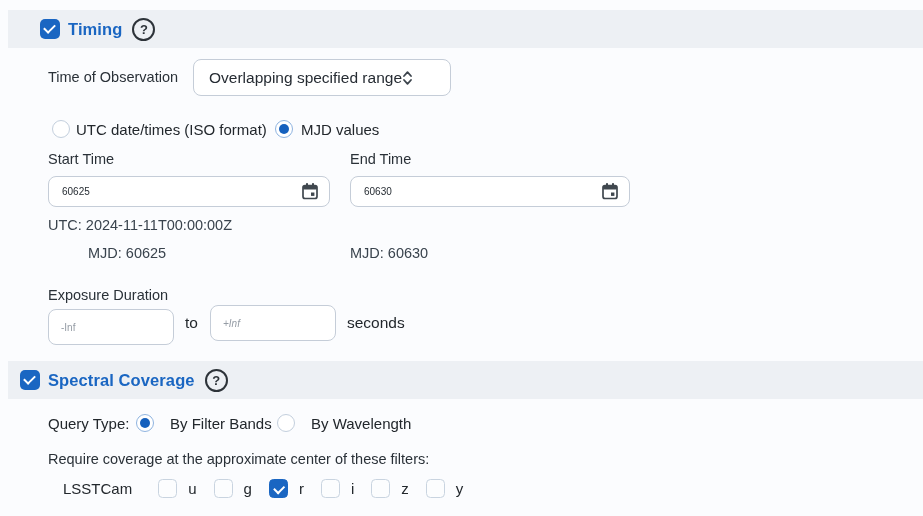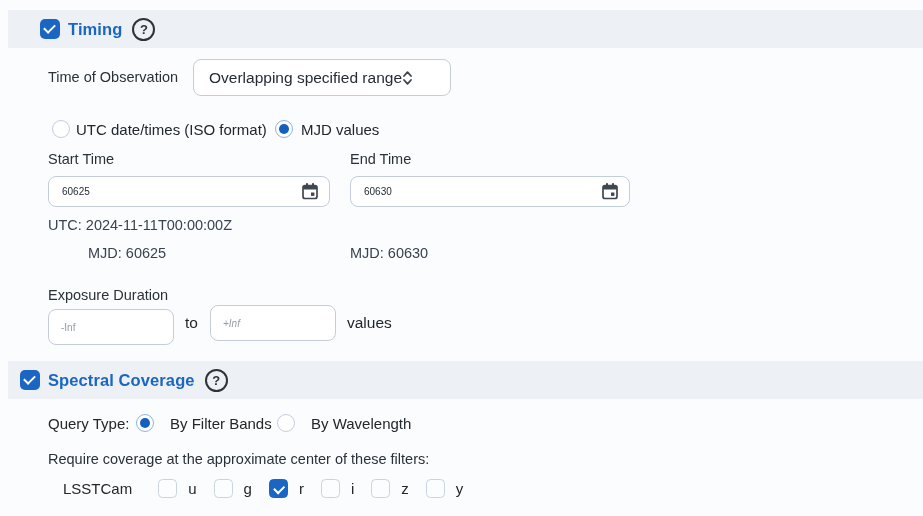--- a/index.html
+++ b/index.html
@@ -135,21 +135,21 @@
   </button>
 
   <span class="abs info" style="left:48px; top:217px;">UTC: 2024-11-11T00:00:00Z</span>
   <span class="abs info" style="left:48px; top:245px;margin-left:40px;">MJD: 60625</span>
   <span class="abs info" style="left:350px; top:245px;">MJD: 60630</span>
 
   <span class="abs lbl" style="left:48px; top:287px;">Exposure Duration</span>
   <input class="tinput small" style="left: 48px; top: 309px; width: 126px;" placeholder="-Inf">
   <span class="abs txt15" style="left:185px; top:314px; font-size:15.5px;">to</span>
   <input class="tinput small" style="left: 210px; top: 305px; width: 126px; font-style: italic;" placeholder="+Inf">
-  <span class="abs txt15" style="left:347px; top:314px; font-size:15.5px;">values</span>
+  <span class="abs txt15" style="left:347px; top:314px; font-size:15.5px;">seconds</span>
 
   <div class="bar" style="top:361px;">
     <span class="cb checked"></span>
     <span class="bar-title">Spectral Coverage</span>
     <span class="help">?</span>
   </div>
 
   <span class="abs txt15" style="left:48px; top:415px;">Query Type:</span>
   <span class="radio checked" style="left:136px; top:414px;"></span>
   <span class="abs txt15" style="left:170px; top:415px;">By Filter Bands</span>

